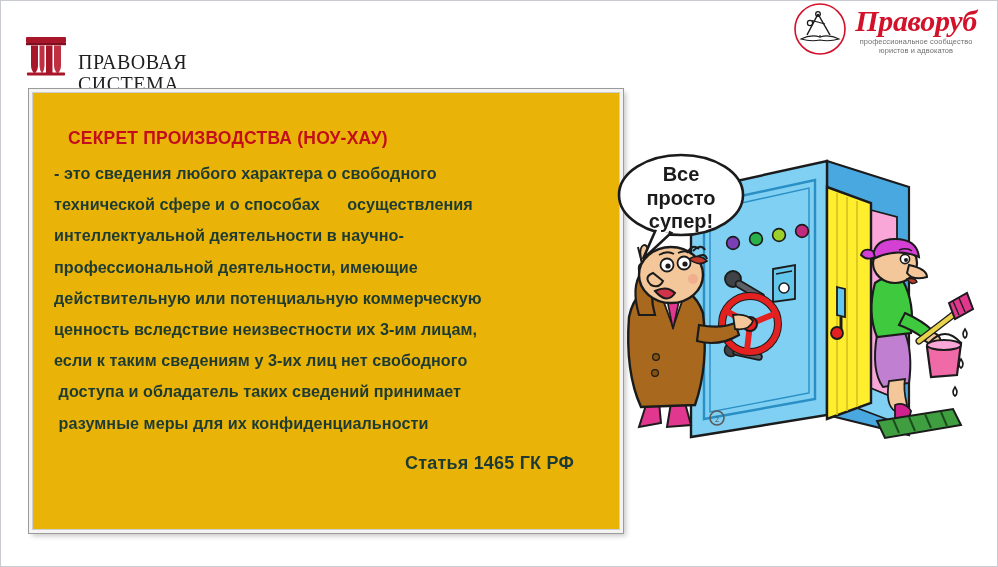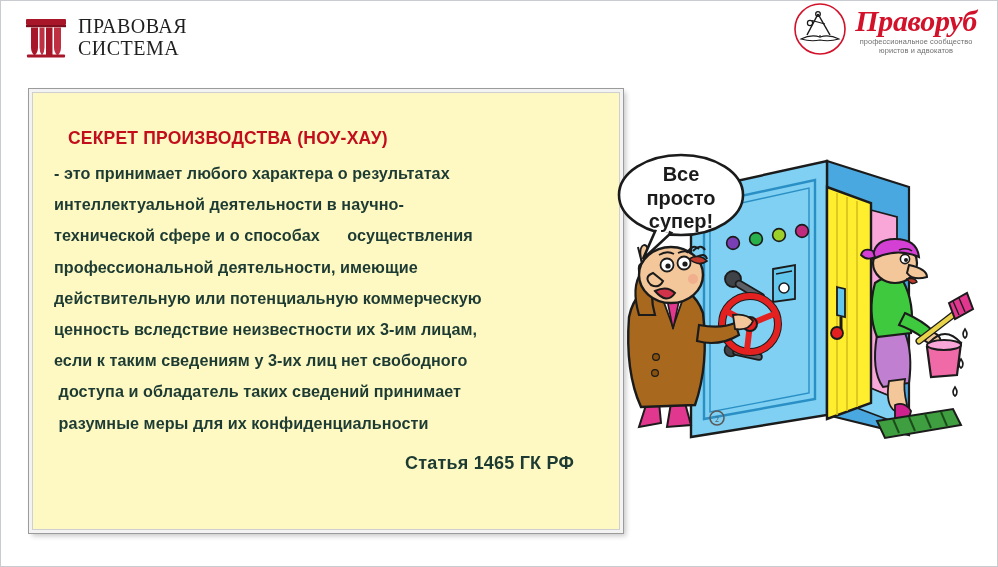--- a/index.html
+++ b/index.html
@@ -41,20 +41,21 @@
     height: 42px;
     display: block;
   }
   .brand-left-words {
     display: flex;
     flex-direction: column;
     line-height: 1.0;
     font-family: "Liberation Serif", serif;
     color: #1f1f1f;
     letter-spacing: 0.5px;
+    margin-top: 36px;
   }
   .brand-left-words span {
     font-size: 20px;
     font-weight: 400;
     padding: 1px 0;
   }
   .header-tagline {
     position: absolute;
     left: 150px;
     top: 28px;
@@ -107,21 +108,21 @@
     letter-spacing: 0.1px;
   }
 
   
   .content-box {
     position: absolute;
     left: 28px;
     top: 88px;
     width: 594px;
     height: 444px;
-    background: #fef9c3;
+    background: #eab308;
     border: 3px solid #f3f3f3;
     outline: 1px solid #9b9b9b;
     box-shadow: 0 0 0 1px #cfcfcf inset,
                 3px 3px 5px rgba(0,0,0,0.22);
     box-sizing: border-box;
     padding: 26px 22px 16px 22px;
   }
   .box-title {
     color: #c20e1c;
     font-size: 17.5px;
@@ -201,23 +202,23 @@
           <div>профессиональное сообщество</div>
           <div>юристов и адвокатов</div>
         </div>
       </div>
     </div>
   </div>
 
   <div class="content-box">
     <div class="box-title">СЕКРЕТ ПРОИЗВОДСТВА (НОУ-ХАУ)</div>
     <div class="box-body">
-      <p>- это принимает любого характера о результатах</p>
+      <p>- это сведения любого характера о свободного</p>
+      <p>технической сфере и о способах      осуществления</p>
       <p>интеллектуальной деятельности в научно-</p>
-      <p>технической сфере и о способах      осуществления</p>
       <p>профессиональной деятельности, имеющие</p>
       <p>действительную или потенциальную коммерческую</p>
       <p>ценность вследствие неизвестности их 3-им лицам,</p>
       <p>если к таким сведениям у 3-их лиц нет свободного</p>
       <p> доступа и обладатель таких сведений принимает</p>
       <p> разумные меры для их конфиденциальности</p>
     </div>
     <div class="box-cite">Статья 1465 ГК РФ</div>
   </div>
 

